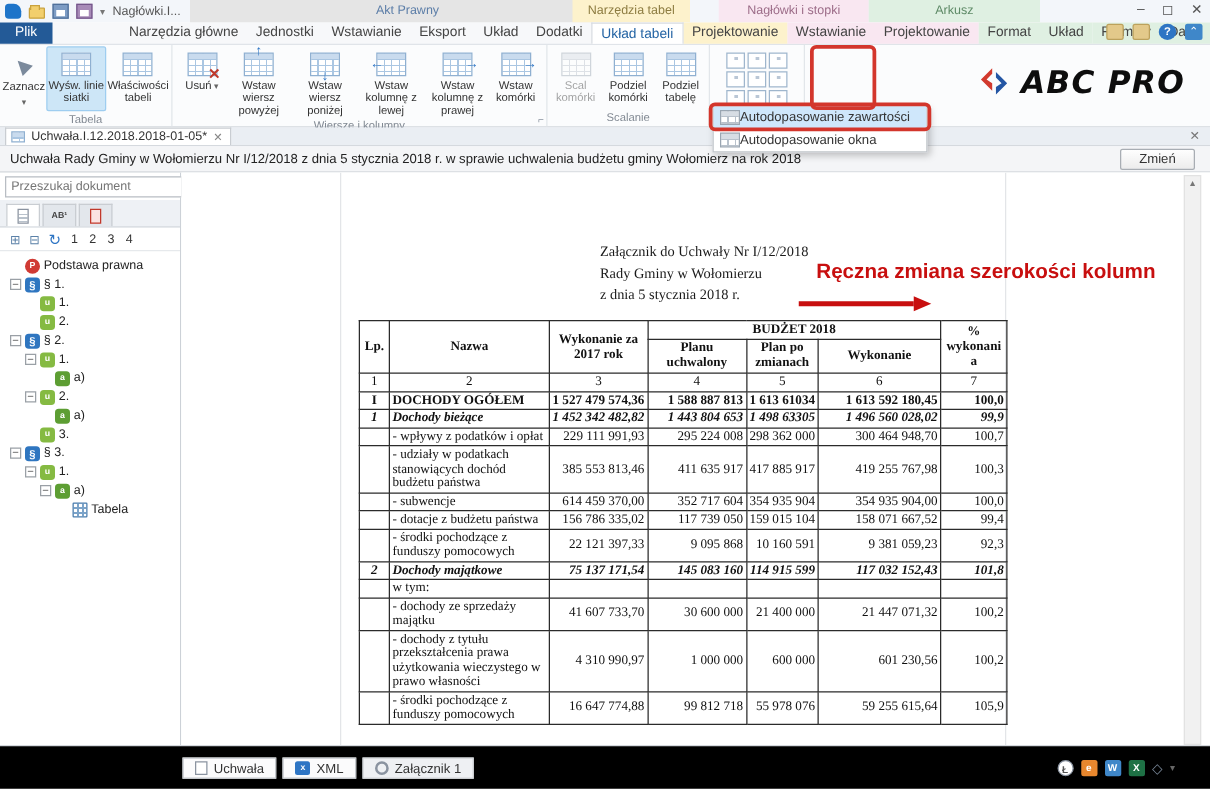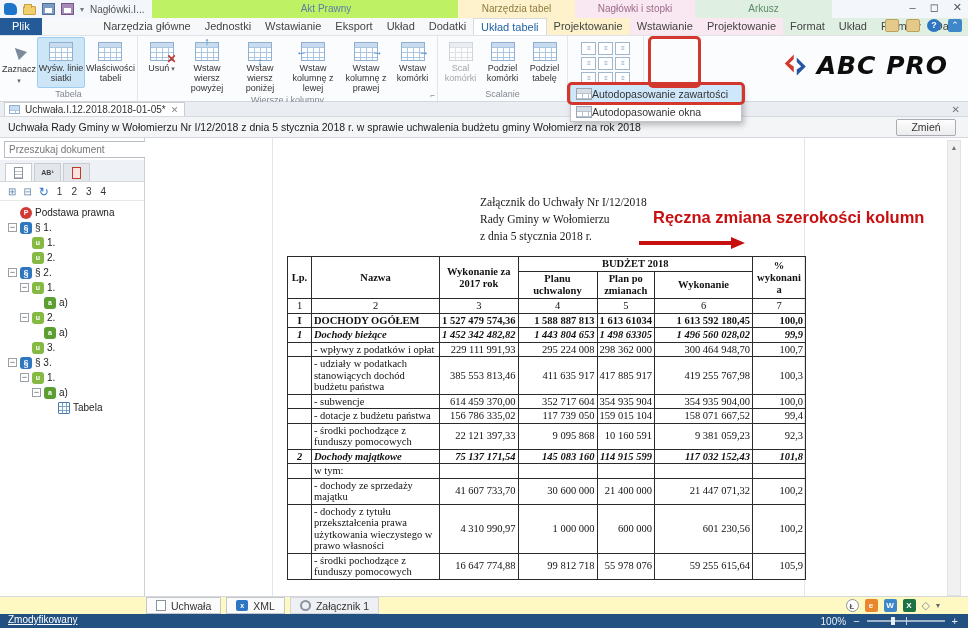--- a/index.html
+++ b/index.html
@@ -15,22 +15,22 @@
   .i-app { background:#1d74c9; border-radius:3px 6px 3px 3px; }
   .i-folder { background:#f2cf6d; border:1px solid #c9a23e; border-radius:1px; margin-top:2px; height:9px; }
   .i-folder::before{ content:""; position:absolute; top:-3px; left:0; width:6px; height:3px; background:#f2cf6d; border:1px solid #c9a23e; border-bottom:none; }
   .i-floppy { background:#7d9cc4; border:1px solid #4f6f99; }
   .i-floppy::after{ content:""; position:absolute; left:2px; bottom:1px; width:7px; height:5px; background:#fff; }
   .i-floppy2 { background:#a88bb8; border:1px solid #74568a; }
   .i-floppy2::after{ content:""; position:absolute; left:2px; bottom:1px; width:7px; height:5px; background:#fff; }
   .qa-caret { color:#777; font-size:8px; }
   .tb-doc { font-size:10px; color:#555; }
   .ctx-head { position:absolute; top:0; height:18px; font-size:10px; text-align:center; padding-top:3px; }
-  .ctx-akt { left:152px; width:348px; background:#bef264; color:#5c7ea8; }
-  .ctx-tab { left:458px; width:117px; background:#fdf2cc; color:#8d7c41; }
+  .ctx-akt { left:152px; width:348px; background:#e5e5e5; color:#5c7ea8; }
+  .ctx-tab { left:458px; width:94px; background:#fdf2cc; color:#8d7c41; }
   .ctx-nag { left:575px; width:120px; background:#f9e7f1; color:#9c6c88; }
   .ctx-ark { left:695px; width:137px; background:#dff0e2; color:#5e8a67; }
   .winbtns { position:absolute; right:6px; top:1px; display:flex; gap:14px; color:#555; font-size:11px; }
   .winbtns span { cursor:default; }
 
   
   .tabrow { height:18px; background:#f7f8fa; display:flex; align-items:stretch; position:relative; border-bottom:1px solid #e0e4e9; }
   .tab { padding:2px 7px 0; color:#444; white-space:nowrap; }
   .tab.file { background:#235a97; color:#fff; padding:2px 12px 0; }
   .tab.sel { background:#fff; color:#2464a4; border:1px solid #d8dce1; border-bottom:none; }
@@ -143,21 +143,21 @@
   .dtable td { line-height:11.5px; }
   .dtable .num { text-align:right; white-space:nowrap; }
   .dtable .cnum { text-align:center; }
   .dtable tr.b td { font-weight:bold; }
   .dtable tr.bi td { font-weight:bold; font-style:italic; }
   .pcthead { overflow-wrap:anywhere; }
   .vscroll { position:absolute; right:7px; top:2px; width:14px; bottom:0; background:#f1f1f1; border:1px solid #e2e2e2; }
   .vscroll .up { text-align:center; font-size:7px; color:#777; padding-top:3px; }
 
   
-  .bottombar { height:18px; background:#fef9c3; border-top:1px solid #d5d9de; display:flex; align-items:center; position:relative; }
+  .bottombar { height:36px; background:#000000; border-top:1px solid #d5d9de; display:flex; align-items:center; position:relative; }
   .btab { display:flex; align-items:center; gap:5px; font-size:10.5px; padding:2px 9px; border:1px solid #c5c9ce; background:#fbfbfc; margin-left:5px; color:#333; height:17px; }
   .btab.first { margin-left:146px; }
   .btab.activeview { background:#eef0f3; border-color:#d2d5d9; }
   .b-ico-doc { width:10px; height:11px; border:1px solid #8a93a0; background:#fff; }
   .b-ico-xml { width:12px; height:11px; background:#2e75c4; border-radius:2px; color:#fff; font-size:7px; line-height:11px; text-align:center; font-weight:bold; }
   .b-ico-zal { width:11px; height:11px; border:2px solid #8a93a0; border-radius:50%; }
   .bexp { position:absolute; right:28px; display:flex; gap:6px; align-items:center; }
   .sq { width:13px; height:13px; border-radius:2px; color:#fff; font-size:8px; font-weight:bold; text-align:center; line-height:13px; }
   .sq.c1 { background:#fff; border:1px solid #8a93a0; color:#555; border-radius:50%; }
   .sq.c2 { background:#e8872e; }

